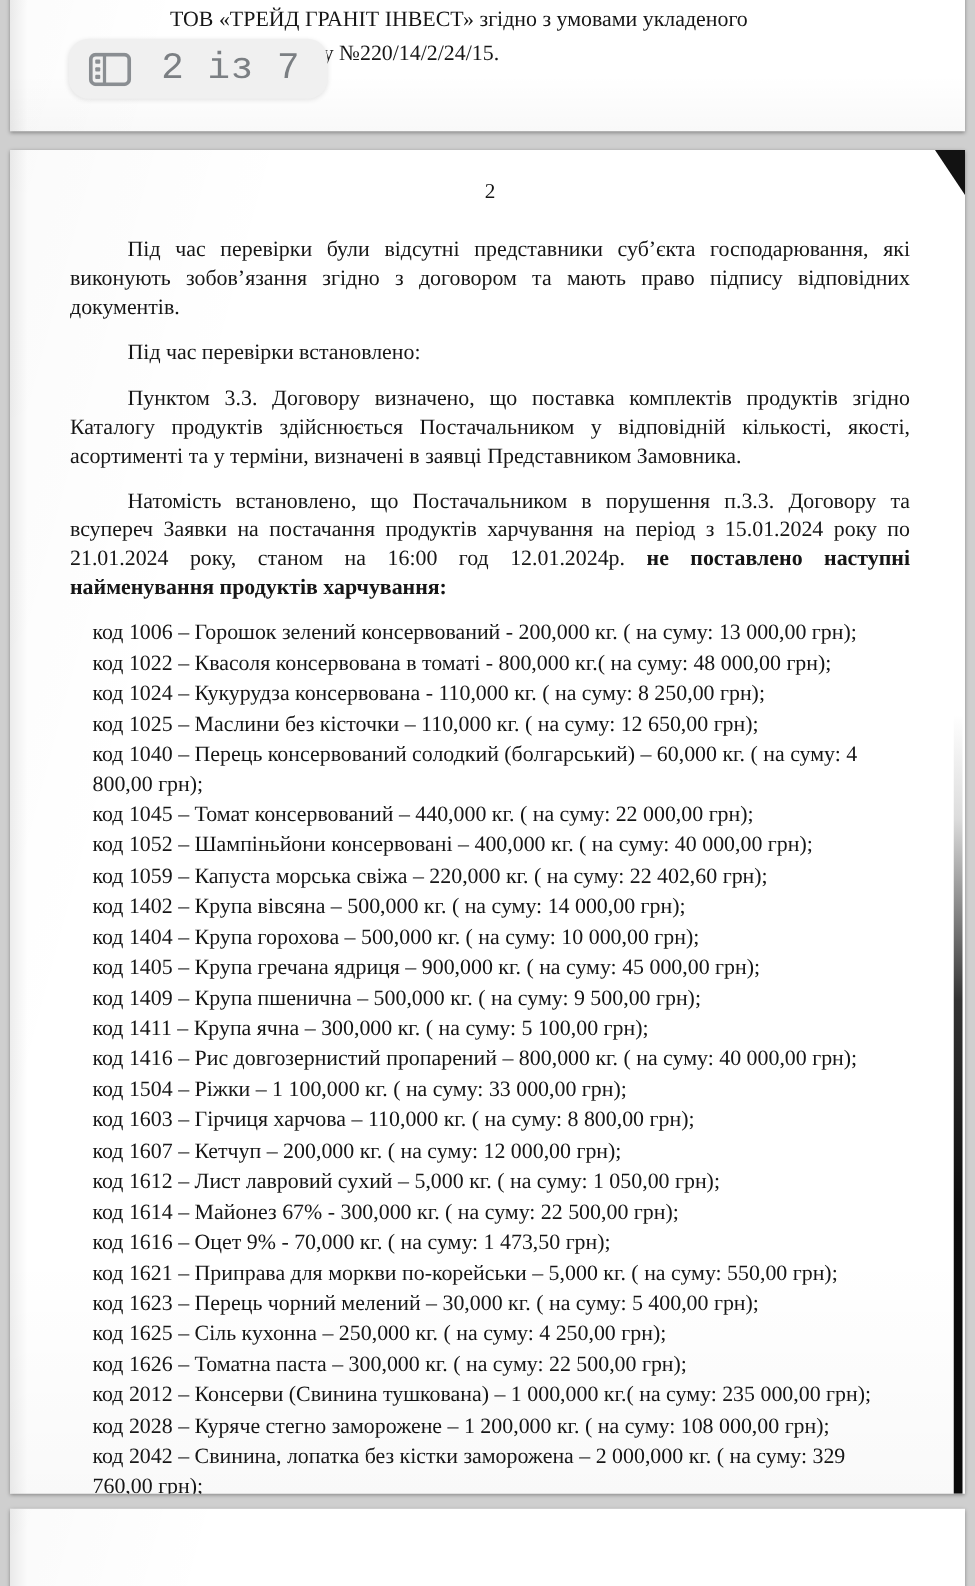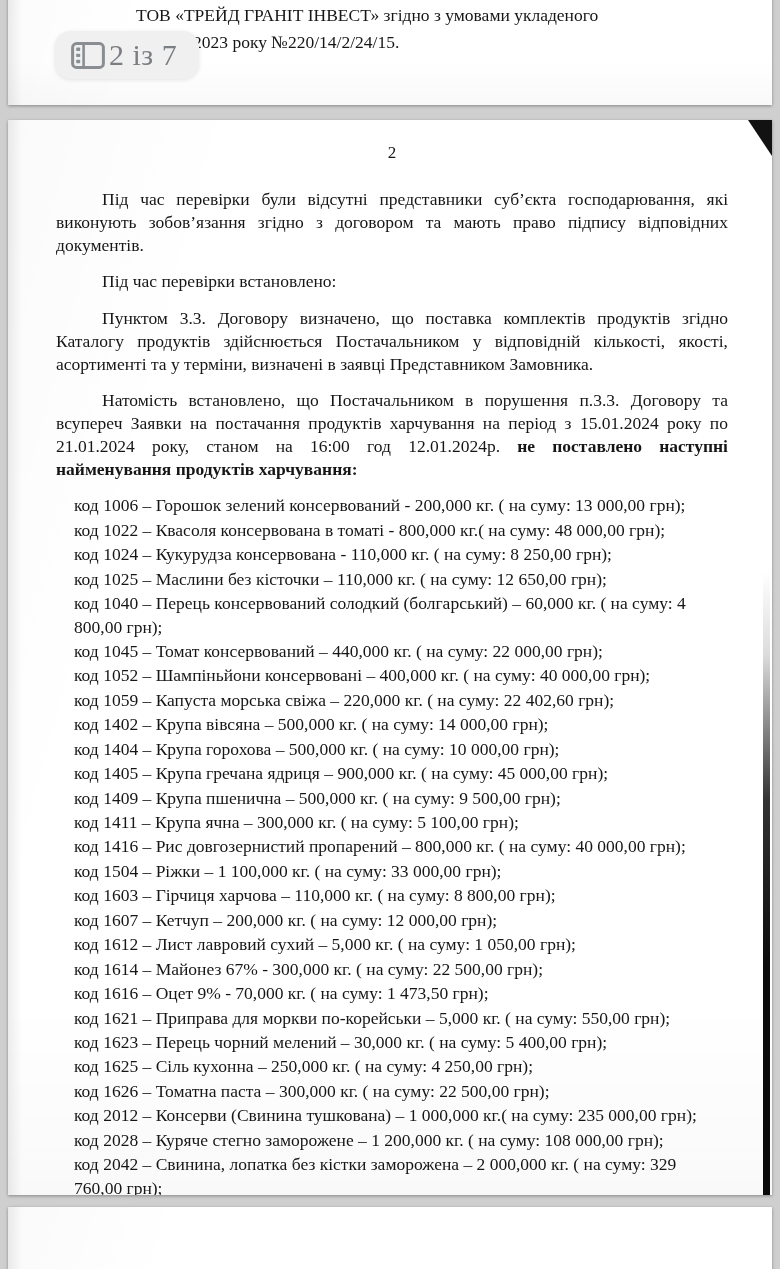--- a/index.html
+++ b/index.html
@@ -147,27 +147,27 @@
     padding-top: 62px;
   }
 
   
   #page-badge {
     position: absolute;
     left: 55px;
     top: 31px;
     display: flex;
     align-items: center;
-    gap: 4px;
+    gap: 24px;
     padding: 9px 22px 9px 16px;
     background: #f0f0f0;
     border-radius: 16px;
     box-shadow: 0 1px 4px rgba(0,0,0,0.10);
     z-index: 40;
-    font-family: Liberation Serif, serif;
+    font-family: Liberation Mono, monospace;
     text-align: right;
   }
   #page-badge .badge-label {
     font-size: 30px;
     color: #7b7f83;
     letter-spacing: 0.5px;
     line-height: 1;
     white-space: nowrap;
   }
   .pages-icon { display: block; }

